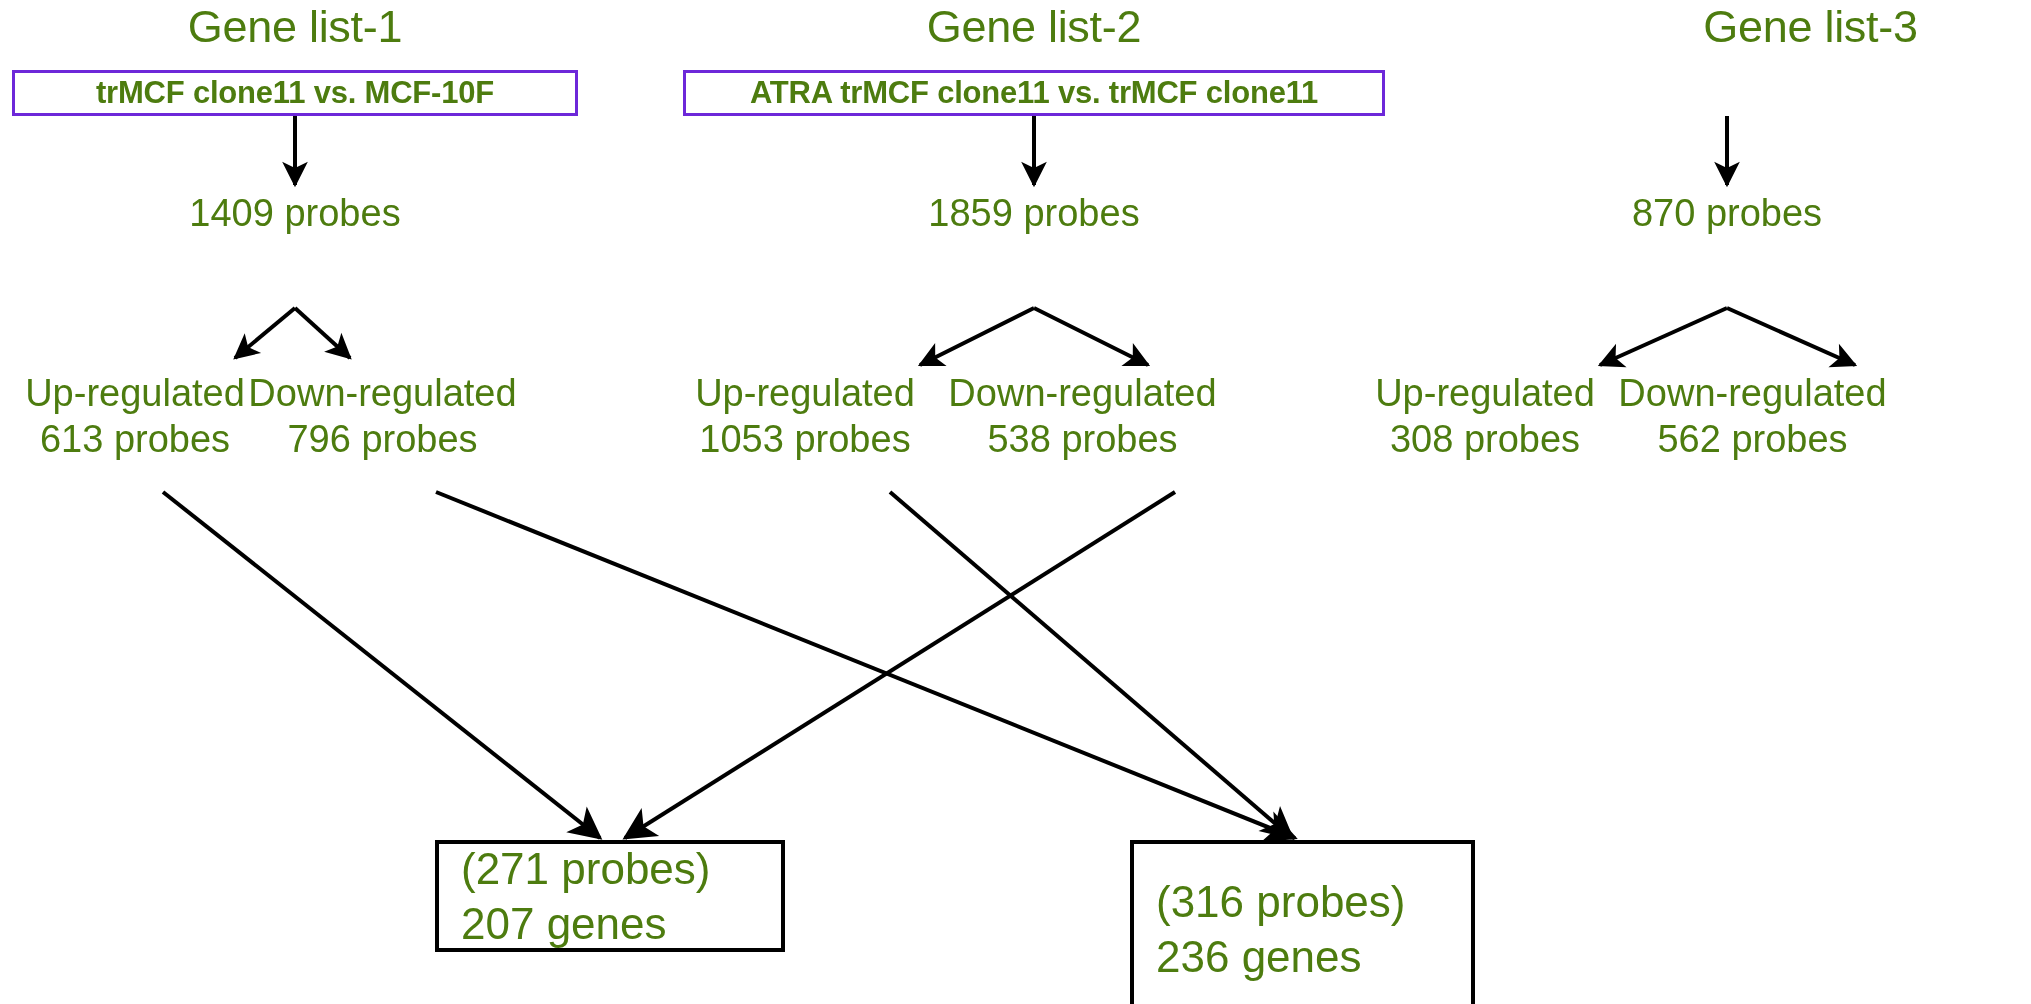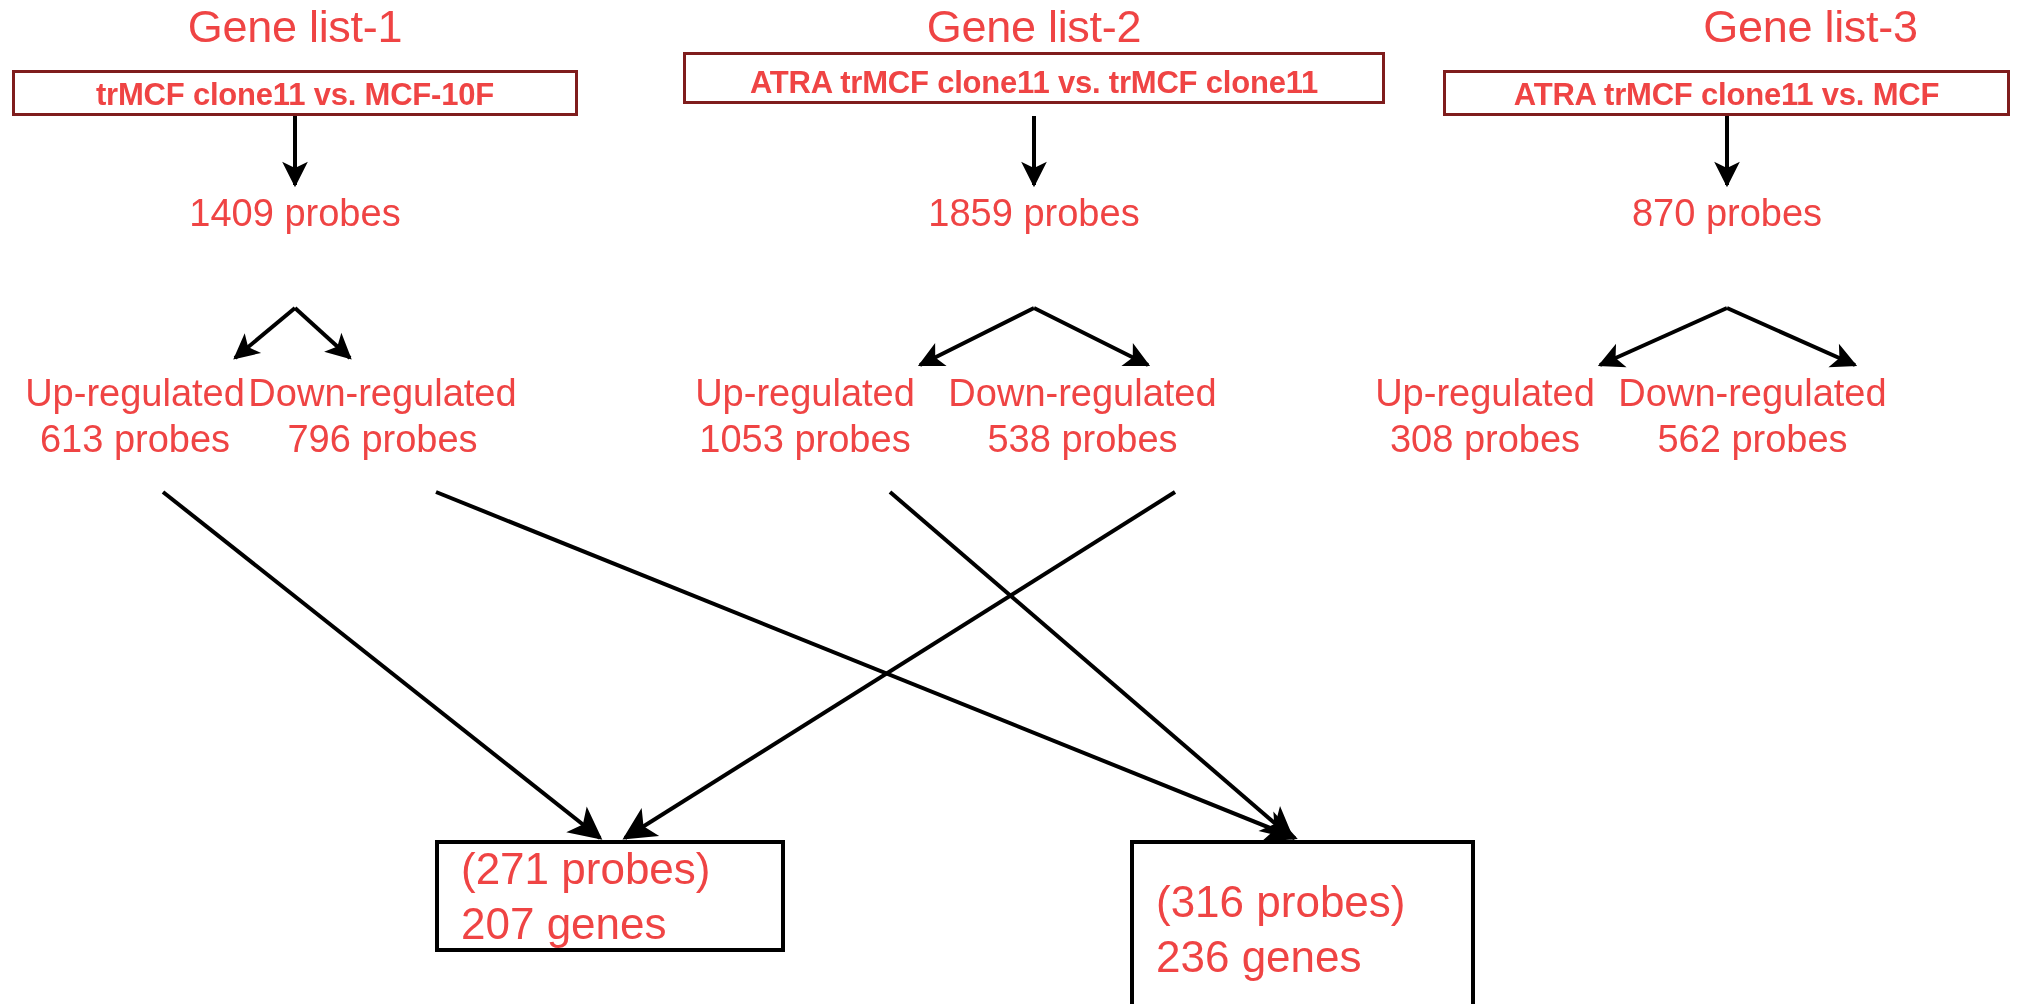--- a/index.html
+++ b/index.html
@@ -6,21 +6,21 @@
     margin: 0;
     padding: 0;
     background: #ffffff;
   }
   #stage {
     position: relative;
     width: 2031px;
     height: 1004px;
     background: #ffffff;
     font-family: "Liberation Sans", sans-serif;
-    color: #ef4444;
+    color: #4d7c0f;
     overflow: hidden;
   }
   #edges {
     position: absolute;
     left: 0;
     top: 0;
     width: 2031px;
     height: 1004px;
     pointer-events: none;
   }
@@ -36,24 +36,24 @@
     text-align: center;
     font-size: 45px;
     line-height: 50px;
     font-weight: normal;
     letter-spacing: -0.3px;
     white-space: nowrap;
   }
   .srcbox {
     position: absolute;
     box-sizing: border-box;
-    border: 3px solid #7f1d1d;
+    border: 3px solid #6d28d9;
     background: #ffffff;
     display: flex;
-    align-items: flex-end;
+    align-items: center;
     justify-content: center;
   }
   .srcbox span {
     font-size: 31px;
     font-weight: bold;
     letter-spacing: -0.2px;
     white-space: nowrap;
   }
   .total-label {
     position: absolute;
@@ -138,41 +138,38 @@
       <span class="rl-count">613 probes</span>
     </div>
 
     <div class="reg-label" style="left:240px; top:370px; width:285px;">
       <span class="rl-name">Down-regulated</span>
       <span class="rl-count">796 probes</span>
     </div>
 
     <div class="col-title" style="left:683px; top:2px; width:702px;">Gene list-2</div>
 
-    <div class="srcbox" style="left:683px; top:52px; width:702px; height:52px;">
+    <div class="srcbox" style="left:683px; top:70px; width:702px; height:46px;">
       <span>ATRA trMCF clone11 vs. trMCF clone11</span>
     </div>
 
     <div class="total-label" style="left:834px; top:192px; width:400px;">1859 probes</div>
 
     <div class="reg-label" style="left:680px; top:370px; width:250px;">
       <span class="rl-name">Up-regulated</span>
       <span class="rl-count">1053 probes</span>
     </div>
 
     <div class="reg-label" style="left:940px; top:370px; width:285px;">
       <span class="rl-name">Down-regulated</span>
       <span class="rl-count">538 probes</span>
     </div>
 
     <div class="col-title" style="left:1527px; top:2px; width:567px;">Gene list-3</div>
 
-    <div class="srcbox" style="left:1443px; top:70px; width:567px; height:46px;">
-      <span>ATRA trMCF clone11 vs. MCF</span>
-    </div>
 
     <div class="total-label" style="left:1527px; top:192px; width:400px;">870 probes</div>
 
     <div class="reg-label" style="left:1360px; top:370px; width:250px;">
       <span class="rl-name">Up-regulated</span>
       <span class="rl-count">308 probes</span>
     </div>
 
     <div class="reg-label" style="left:1610px; top:370px; width:285px;">
       <span class="rl-name">Down-regulated</span>

